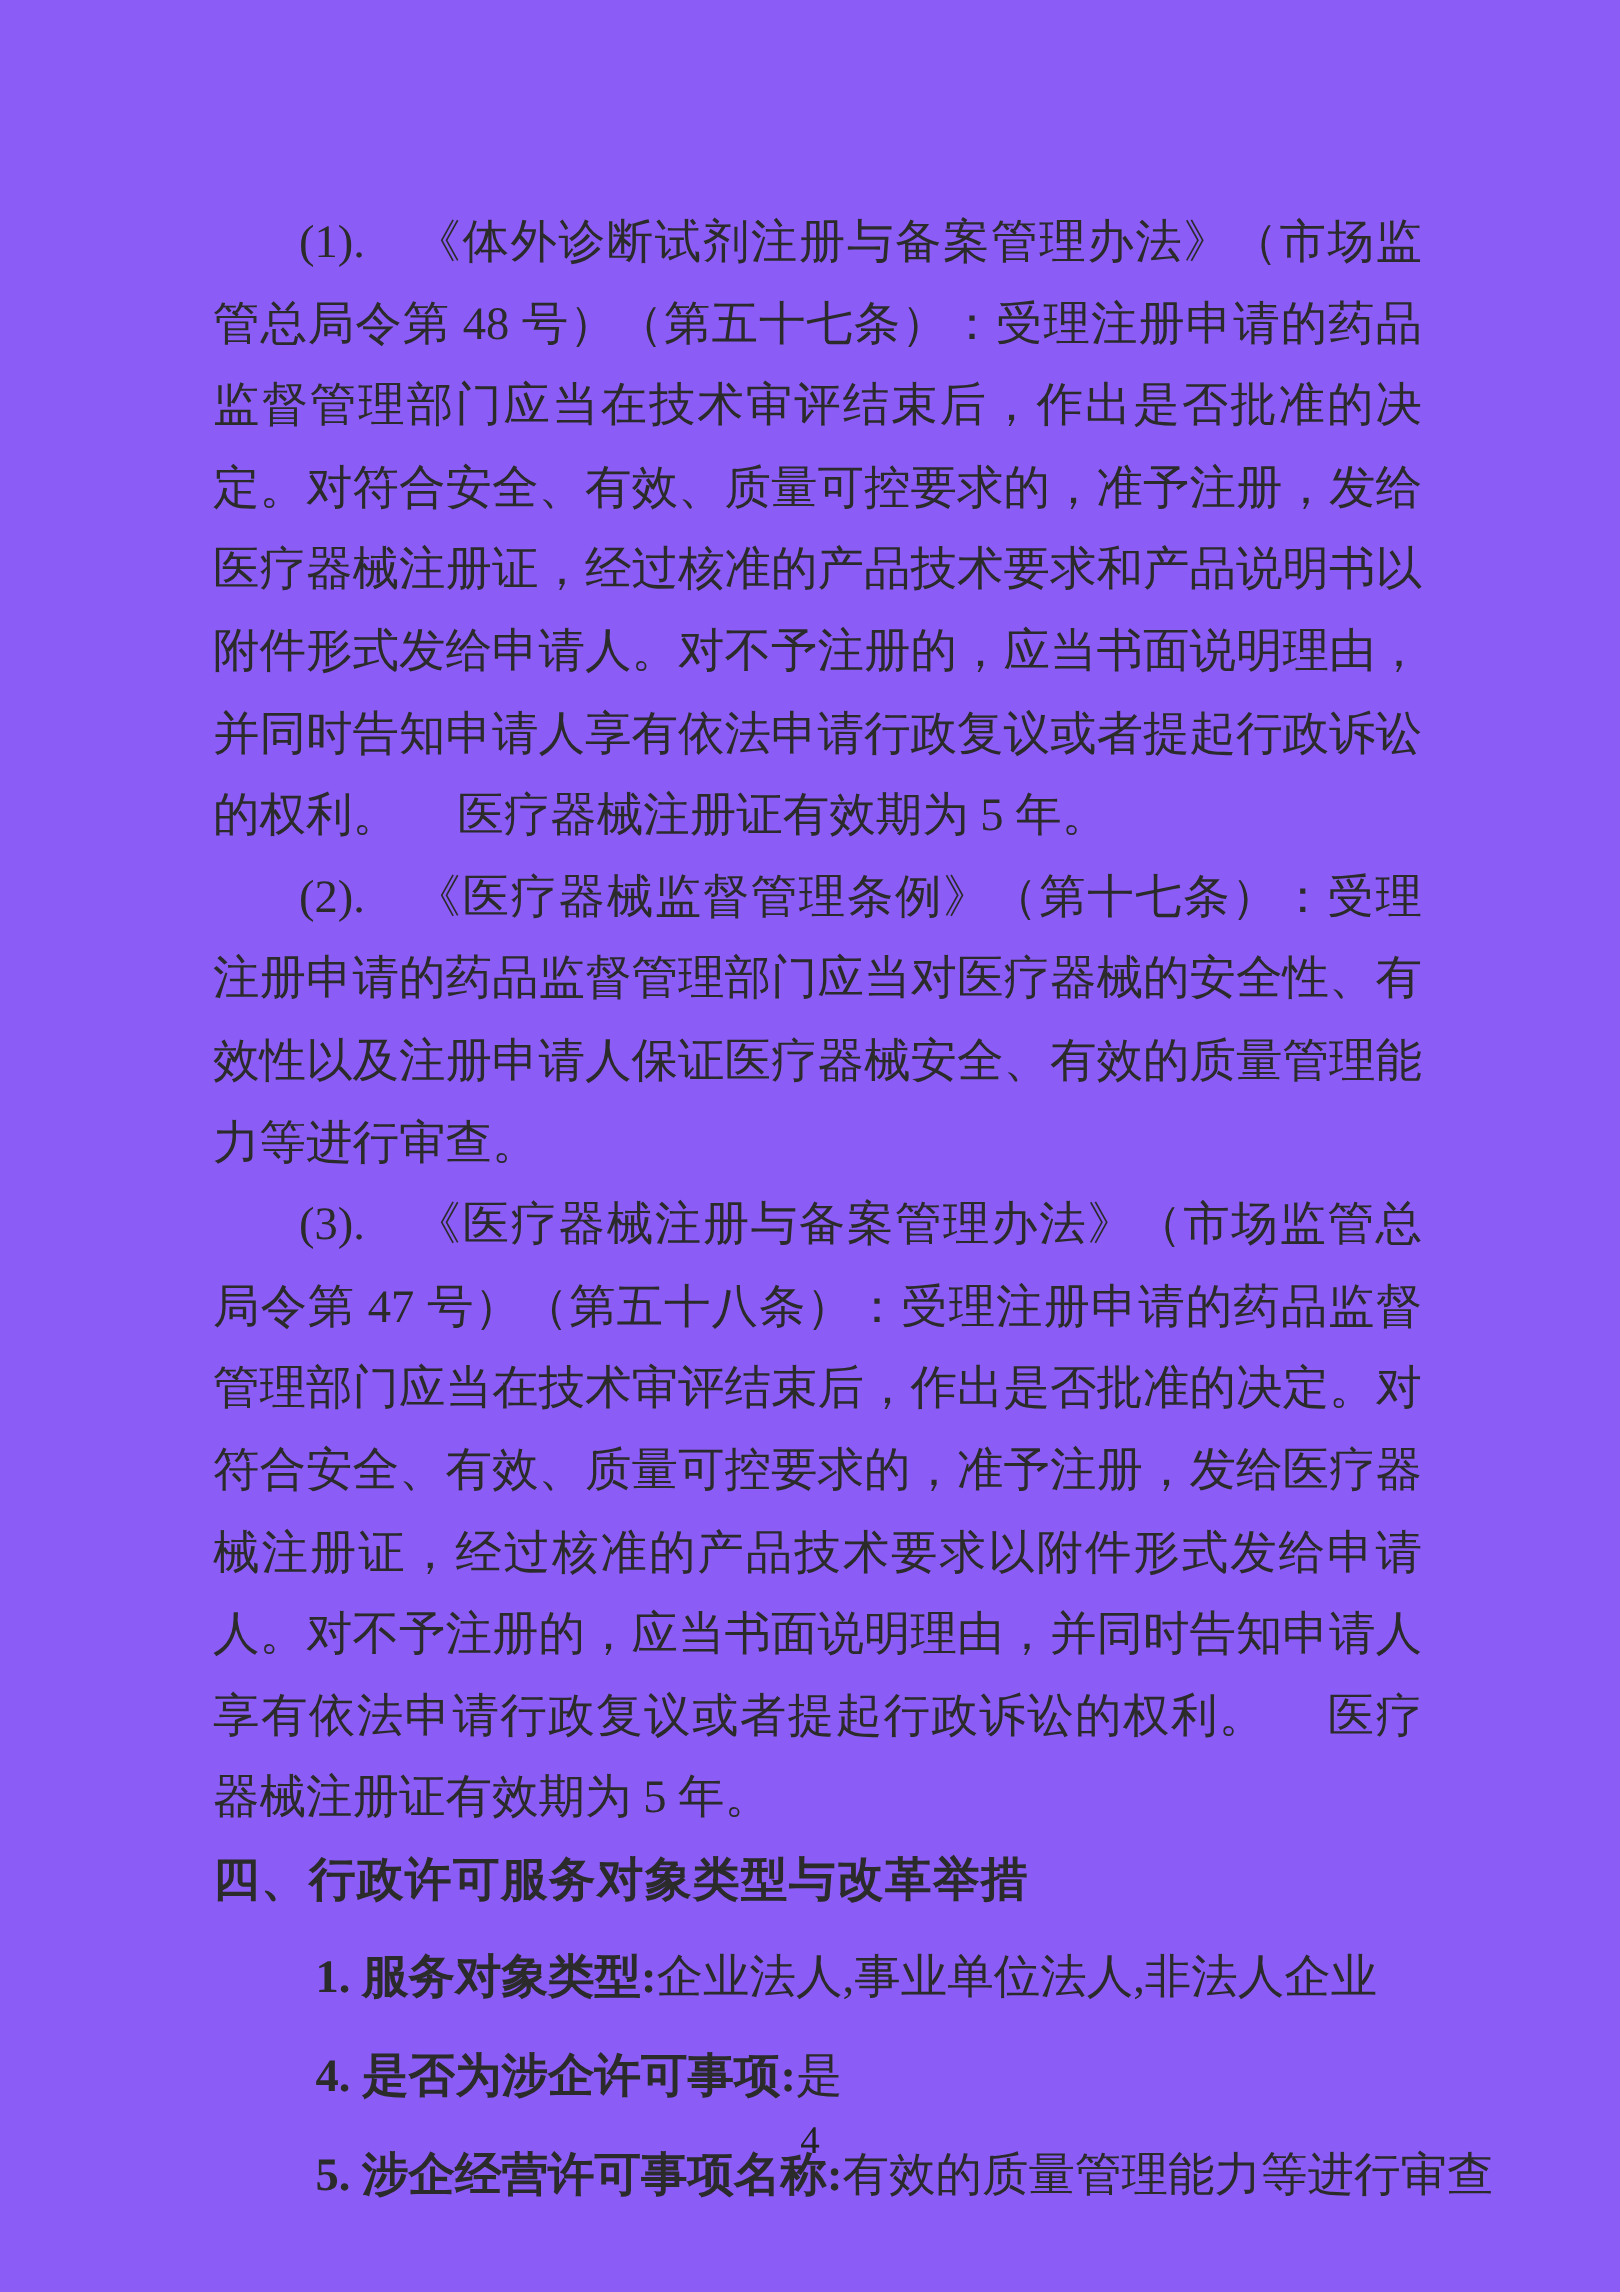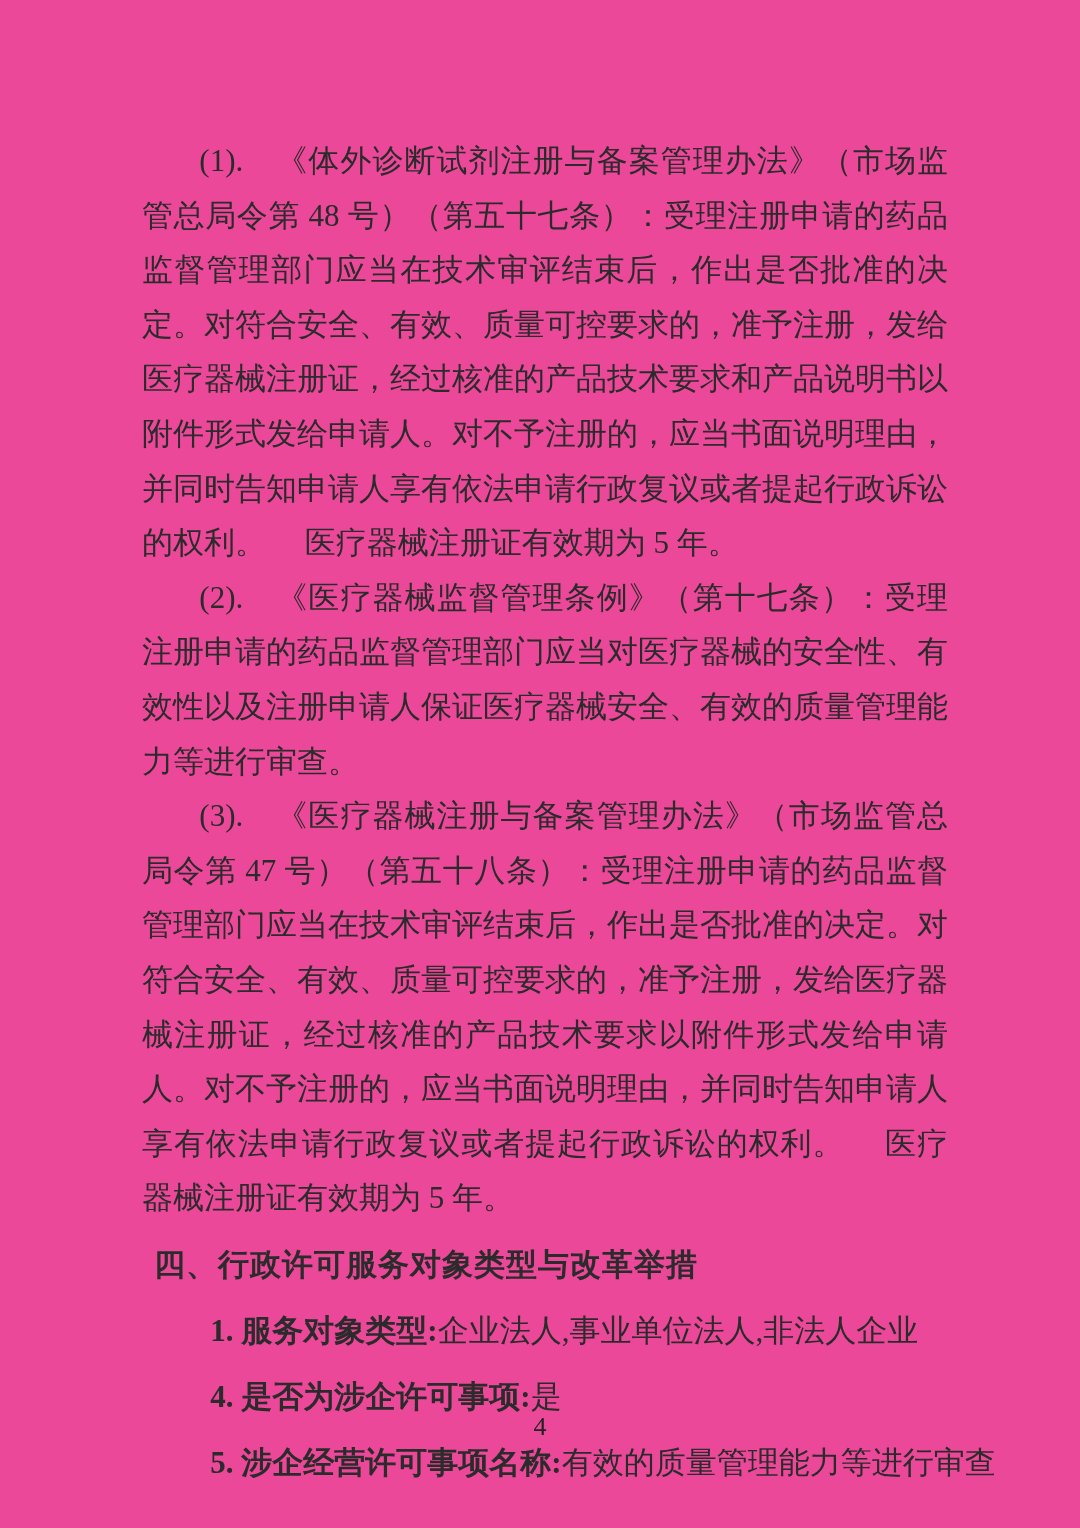--- a/index.html
+++ b/index.html
@@ -4,21 +4,21 @@
 <style>
   html, body {
     margin: 0;
     padding: 0;
     background: #ffffff;
   }
   .page {
     position: relative;
     width: 1080px;
     height: 1528px;
-    background: #ec4899;
+    background: #8b5cf6;
     font-family: "Liberation Serif", "DejaVu Serif", serif;
     color: #2b2b2b;
     overflow: hidden;
   }
   .content {
     position: absolute;
     left: 142px;
     top: 134px;
     width: 806px;
   }
@@ -26,21 +26,21 @@
     margin: 0;
     font-size: 31px;
     line-height: 54.6px;
     text-align: justify;
     text-justify: inter-character;
     text-align-last: left;
     text-indent: 1.85em;
     word-break: break-all;
   }
   .section-heading {
-    margin: 12px;
+    margin: 0;
     font-size: 31px;
     line-height: 54.6px;
     font-weight: 700;
     text-indent: 0;
     letter-spacing: 1px;
   }
   .item {
     margin: 11px;
     font-size: 31px;
     line-height: 54.6px;

